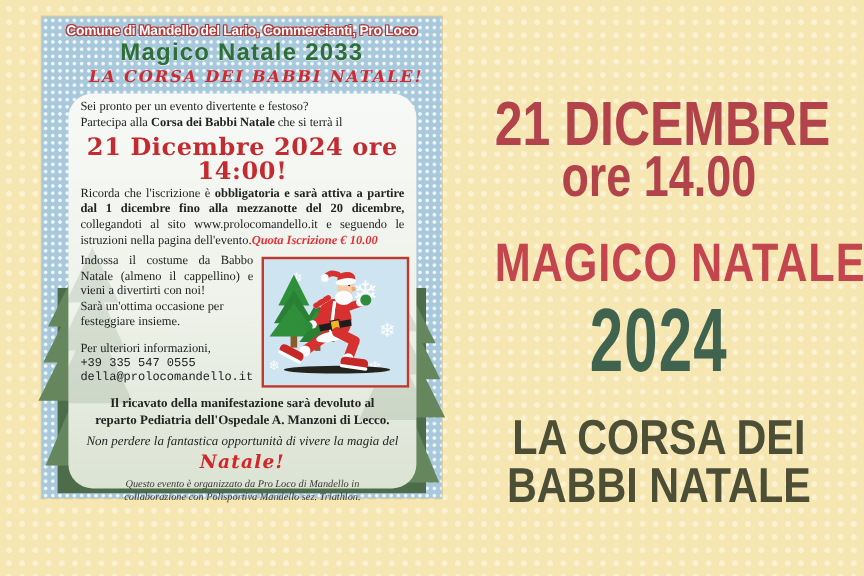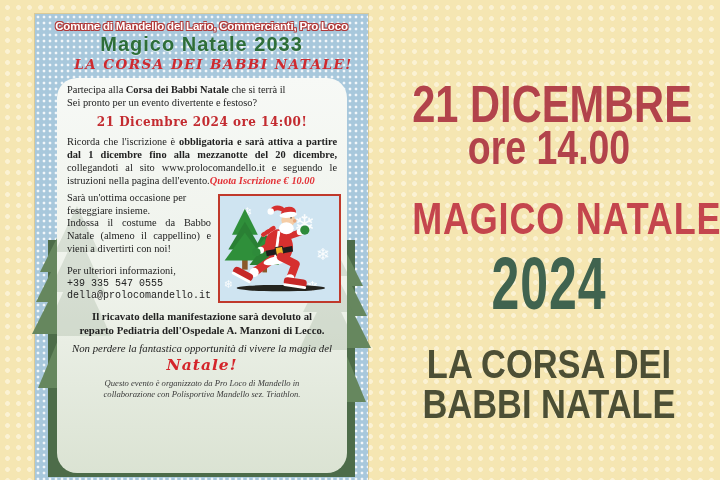--- a/index.html
+++ b/index.html
@@ -8,21 +8,21 @@
     position:relative;
     font-family:"Liberation Serif", serif;
     background-color:#f5e6b2;
     background-image:radial-gradient(circle, #fbf2d3 2.1px, rgba(251,242,211,0) 2.6px);
     background-size:11px 11px;
     background-position:2px 2px;
   }
 
   
   .poster {
-    position:absolute; left:35px; top:14px; width:333px; height:467px;
+    position:absolute; left:35px; top:14px; width:333px; height:401px;
     background-color:#a8c8dc;
     background-image:radial-gradient(circle, rgba(255,255,255,.85) 1.2px, rgba(255,255,255,0) 1.7px);
     background-size:6px 6px;
     box-shadow:0 0 0 1px rgba(140,120,70,.25);
   }
   .green-band {
     position:absolute; left:13px; right:13px; top:226px; bottom:4px;
     background:#4d6c49; z-index:1;
   }
   .band-trees { position:absolute; left:0; top:-20px; width:100%; height:240px; overflow:visible; }
@@ -51,21 +51,21 @@
     color:#222;
   }
   .panel-watermarks { position:absolute; inset:0; overflow:hidden; border-radius:20px; }
   .panel-watermarks svg { position:absolute; opacity:.15; }
   .panel-content { position:relative; z-index:1; }
 
   .p-head { text-align:center; font-weight:bold; font-size:13px; line-height:15px; color:#141414; margin-bottom:4px; }
   .p-body { font-size:10.4px; line-height:12.6px; }
   .p-date {
     text-align:center; font-family:"DejaVu Serif", serif; font-weight:bold;
-    font-size:12px; line-height:20px; color:#c32b30; letter-spacing:.5px; margin:3px 0 3px;
+    font-size:20px; line-height:20px; color:#c32b30; letter-spacing:.5px; margin:3px 0 3px;
   }
   .route { margin:1px 0 4px; font-size:10.4px; line-height:13px; }
   .route-row { display:flex; }
   .route-label { width:54px; font-weight:bold; flex:none; }
   .route-note { margin-left:54px; }
   .reg { text-align:justify; font-size:10.4px; line-height:13px; margin-bottom:5px; }
   .bold-run { font-weight:bold; }
   .quota { color:#e33237; font-weight:bold; font-style:italic;margin-top:28px; }
 
   .mid-row { display:flex; gap:7px; }
@@ -138,32 +138,32 @@
         <g fill="#4d6c49">
           <polygon points="30,0 10,40 50,40"></polygon>
             <polygon points="30,24 4,76 56,76"></polygon>
             <polygon points="30,50 0,114 60,114"></polygon>
         </g>
       </svg>
     </div>
 
     <div class="panel-content">
 
+      <div class="p-body">Sei pronto per un evento divertente e festoso?</div>
       <div class="p-body"><span>Partecipa alla </span><span class="bold-run">Corsa dei Babbi Natale</span><span> che si terrà il</span></div>
-      <div class="p-body">Sei pronto per un evento divertente e festoso?</div>
 
       <div class="p-date">21 Dicembre 2024 ore 14:00!</div>
 
 
       <div class="reg"><span>Ricorda che l'iscrizione è </span><span class="bold-run">obbligatoria e sarà attiva a partire dal 1 dicembre fino alla mezzanotte del 20 dicembre,</span><span> collegandoti al sito www.prolocomandello.it e seguendo le istruzioni nella pagina dell'evento.</span><span class="quota">Quota Iscrizione € 10.00</span></div>
 
       <div class="mid-row">
         <div class="mid-left">
+          <div class="p-body" style="text-align:justify;">Indossa il costume da Babbo Natale (almeno il cappellino) e vieni a divertirti con noi!</div>
           <div class="p-body">Sarà un'ottima occasione per festeggiare insieme.</div>
-          <div class="p-body" style="text-align:justify;">Indossa il costume da Babbo Natale (almeno il cappellino) e vieni a divertirti con noi!</div>
           <div class="contact">
             <div>Per ulteriori informazioni,</div>
             <div class="contact-mono">+39 335 547 0555</div>
             <div class="contact-mono">della@prolocomandello.it</div>
           </div>
         </div>
 
         <div class="santa-box">
           <svg viewBox="0 0 128 109" width="118" height="104">
             <rect width="128" height="109" fill="#cfe4f1"></rect>

